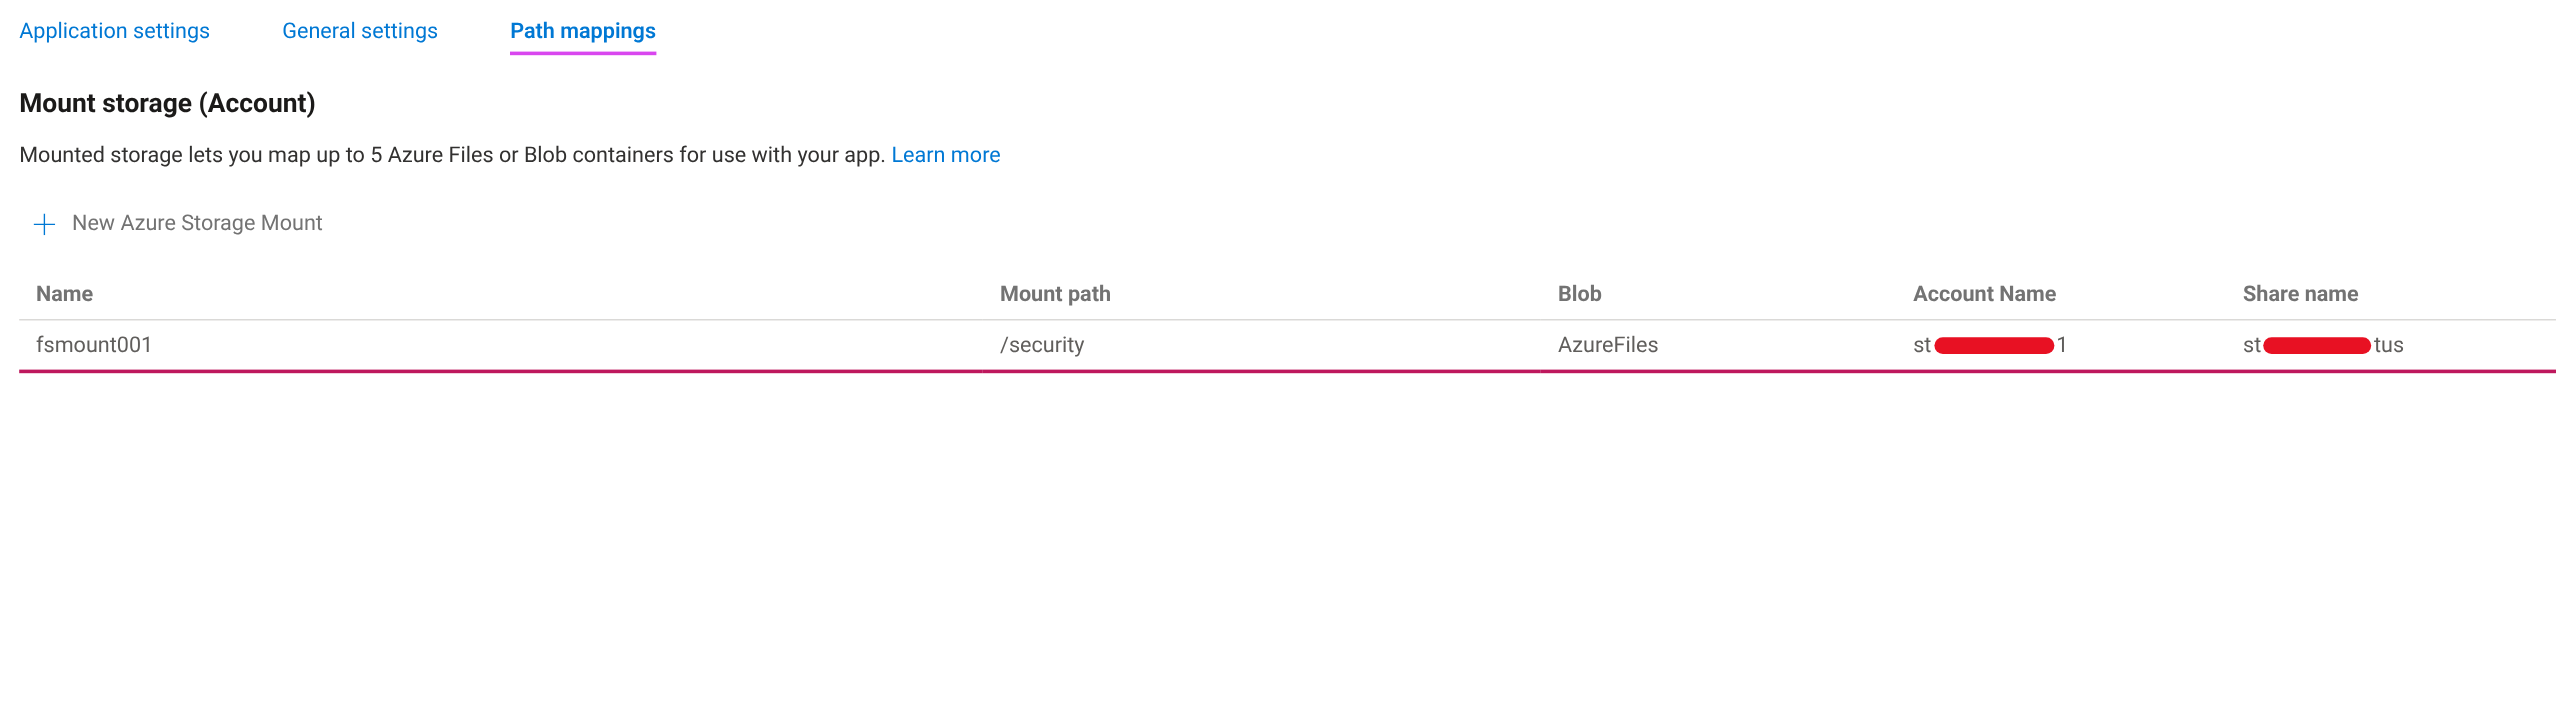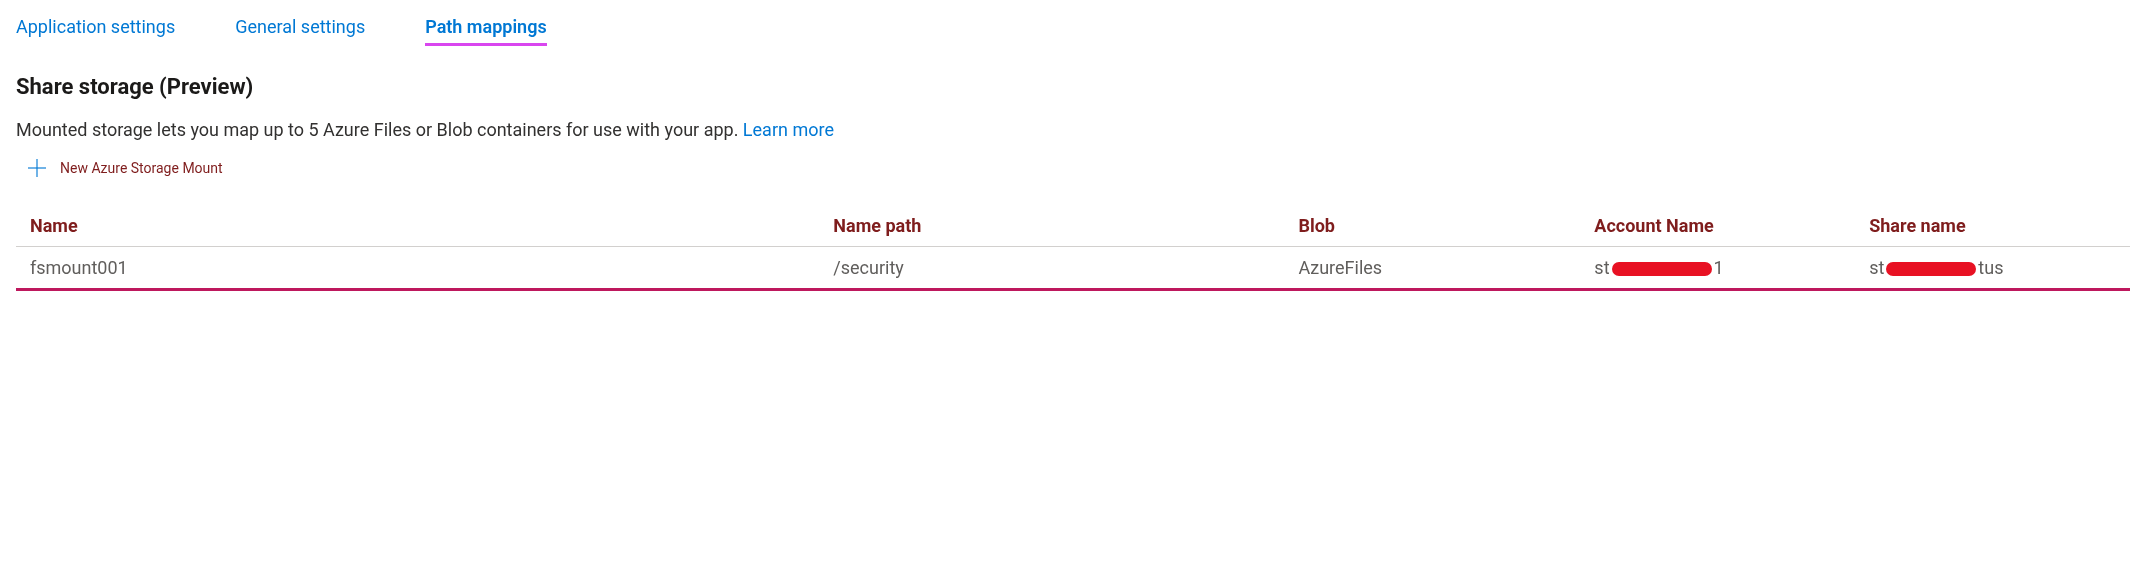--- a/index.html
+++ b/index.html
@@ -32,53 +32,53 @@
     }
     .section-heading {
       font-size: 22px;
       font-weight: 700;
       color: #1b1a19;
       margin-bottom: 20px;
     }
     .description {
       font-size: 18px;
       color: #323130;
-      margin-bottom: 19px;
+      margin-bottom: 36px;
     }
     .learn-more {
       color: #0078d4;
       text-decoration: none;
       cursor: pointer;
     }
     .add-row {
       display: flex;
       align-items: center;
       gap: 14px;
       margin-left: 12px;
       margin-bottom: 28px;
       cursor: pointer;
     }
     .plus-icon {
       width: 18px;
       height: 18px;
       color: #0078d4;
     }
     .add-label {
-      font-size: 14px;
-      color: #7f1d1d;
+      font-size: 18px;
+      color: #737373;
     }
     .table {
       width: 100%;
       border-collapse: collapse;
       font-size: 18px;
     }
     .table thead th {
       text-align: left;
       font-weight: 700;
-      color: #7f1d1d;
+      color: #737373;
       padding: 10px 14px;
       border-bottom: 1px solid #d2d0ce;
     }
     .table tbody td {
       padding: 10px 14px;
       border-bottom: 3px solid #be185d;
       color: #605e5c;
       vertical-align: middle;
     }
     .redact-cell {
@@ -109,39 +109,39 @@
   </style>
 </head>
 <body>
 
 <div class="tabs">
   <div class="tab">Application settings</div>
   <div class="tab">General settings</div>
   <div class="tab active">Path mappings</div>
 </div>
 
-<h2 class="section-heading">Share storage (Preview)</h2>
+<h2 class="section-heading">Mount storage (Account)</h2>
 
 <p class="description">
   <span>Mounted storage lets you map up to 5 Azure Files or Blob containers for use with your app. </span><a class="learn-more">Learn more</a>
 </p>
 
 <div class="add-row">
   <svg class="plus-icon" viewBox="0 0 16 16" fill="none" stroke="currentColor" stroke-width="1">
     <line x1="8" y1="0" x2="8" y2="16"></line>
     <line x1="0" y1="8" x2="16" y2="8"></line>
   </svg>
   <span class="add-label">New Azure Storage Mount</span>
 </div>
 
 <table class="table">
   <thead>
     <tr>
       <th class="col-name">Name</th>
-      <th class="col-mount">Name path</th>
+      <th class="col-mount">Mount path</th>
       <th class="col-type">Blob</th>
       <th class="col-account">Account Name</th>
       <th class="col-share">Share name</th>
     </tr>
   </thead>
   <tbody>
     <tr>
       <td>fsmount001</td>
       <td>/security</td>
       <td>AzureFiles</td>

